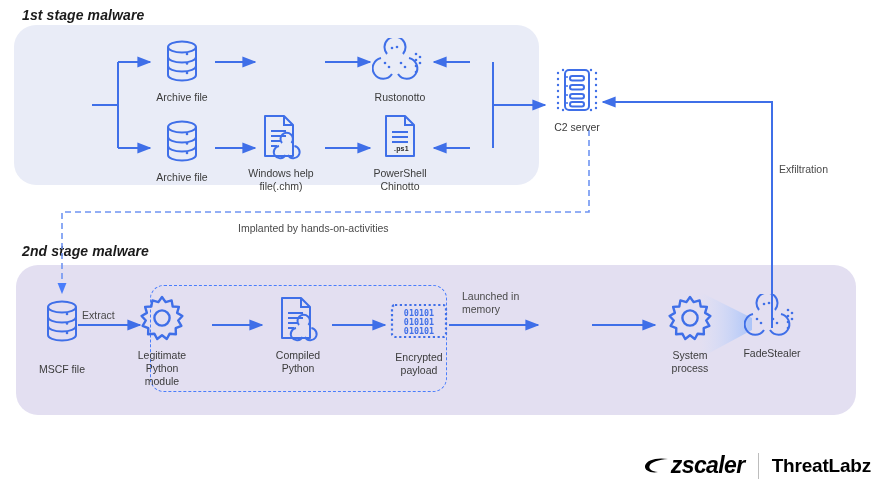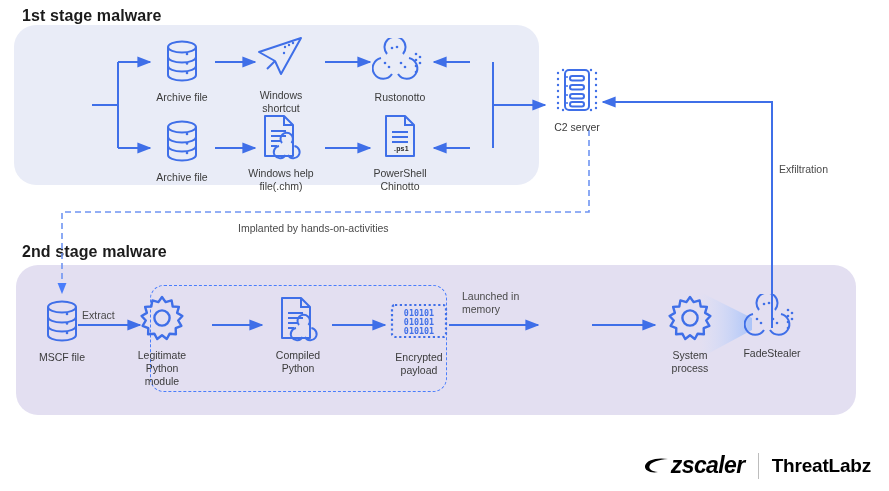--- a/index.html
+++ b/index.html
@@ -11,22 +11,22 @@
   .canvas{position:absolute;inset:0;}
   svg.layer{position:absolute;left:0;top:0;width:889px;height:491px;overflow:visible;}
 
   
   .panel{position:absolute;border-radius:22px;}
   #panel-stage1{left:14px;top:25px;width:525px;height:160px;background:#e9ecf7;}
   #panel-stage2{left:16px;top:265px;width:840px;height:150px;background:#e3dff1;}
 
   
   .stage-title{
-    position:absolute;font-size:16px;font-weight:bold;color:#1b1b1b;
-    letter-spacing:.1px;white-space:nowrap;
+    position:absolute;font-size:14px;font-weight:bold;color:#1b1b1b;
+    letter-spacing:.1px;white-space:nowrap;font-style:italic;
   }
   #title-stage1{left:22px;top:7px;}
   #title-stage2{left:22px;top:243px;}
 
   
   .node{position:absolute;display:flex;flex-direction:column;align-items:center;width:96px;}
   .node .icon{height:54px;display:flex;align-items:flex-end;justify-content:center;}
   .node .cap{
     margin-top:5px;text-align:center;font-size:10.5px;line-height:13px;color:#3b3b3b;
     white-space:pre-line;
@@ -35,21 +35,21 @@
   
   #n-phish     {left:10px; top:44px;}
   #n-arch1     {left:134px;top:32px;}
   #n-win-short {left:233px;top:30px;}
   #n-rustonotto{left:352px;top:32px;}
   #n-arch2     {left:134px;top:112px;}
   #n-chm       {left:233px;top:108px;}
   #n-ps1       {left:352px;top:108px;}
   #n-c2        {left:529px;top:62px;}
 
-  #n-mscf      {left:14px; top:292px;}
+  #n-mscf      {left:14px; top:292px;gap:12px;}
   #n-legit     {left:114px;top:290px;}
   #n-compiled  {left:250px;top:290px;}
   #n-encpay    {left:371px;top:292px;}
   #n-injector  {left:515px;top:292px;}
   #n-sysproc   {left:642px;top:290px;}
   #n-fade      {left:724px;top:288px;}
 
   
   .edge-label{
     position:absolute;font-size:10.5px;color:#4a4a4a;text-align:left;
@@ -165,36 +165,20 @@
         <g fill="#3f6fe8" stroke="none">
           <circle cx="27" cy="16" r="1.3"></circle>
             <circle cx="27" cy="25.5" r="1.3"></circle>
             <circle cx="27" cy="35" r="1.3"></circle>
         </g>
       </svg>
     </div>
     <div class="cap">Archive file</div>
   </div>
 
-  <div class="node" id="n-win-short">
-    <div class="icon">
-      <svg width="52" height="50" viewBox="0 0 52 50" fill="none" stroke="#3f6fe8" stroke-width="2" stroke-linejoin="round">
-        <path d="M4,18 L46,4 L26,40 L20,27 z"></path>
-        <path d="M20,27 L12,35"></path>
-        <g fill="#3f6fe8" stroke="none">
-          <circle cx="30" cy="13" r="1.2"></circle>
-            <circle cx="34" cy="11" r="1.2"></circle>
-            <circle cx="38" cy="9" r="1.2"></circle>
-          <circle cx="29" cy="19" r="1.2"></circle>
-        </g>
-      </svg>
-    </div>
-    <div class="cap">Windows
-shortcut</div>
-  </div>
 
   <div class="node" id="n-rustonotto">
     <div class="icon">
       <svg width="56" height="48" viewBox="0 0 56 48" fill="none" stroke="#3f6fe8" stroke-width="2">
         <path d="M15,16 A10.5,10.5 0 1,1 31,16"></path>
         <path d="M9,20 A10.5,10.5 0 1,0 20,36"></path>
         <path d="M37,20 A10.5,10.5 0 1,1 26,36"></path>
         <g fill="#3f6fe8" stroke="none">
           <circle cx="20" cy="10" r="1.3"></circle>
             <circle cx="25" cy="9" r="1.3"></circle>

